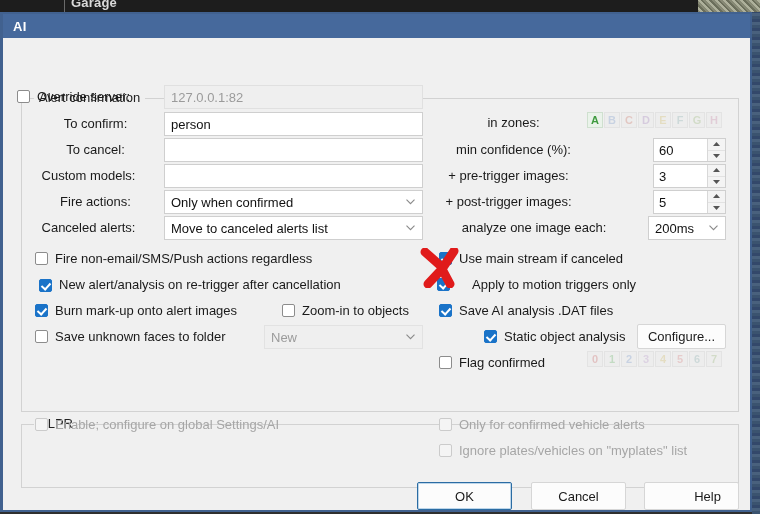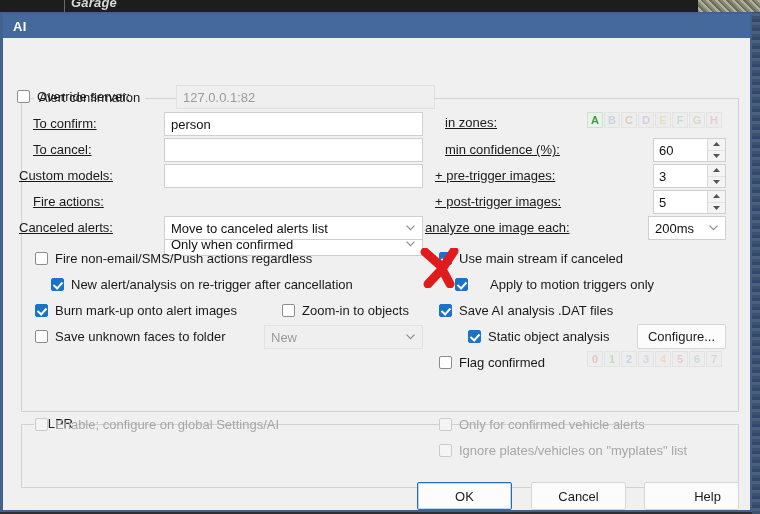--- a/index.html
+++ b/index.html
@@ -8,21 +8,20 @@
     font-family:"Liberation Sans", sans-serif;
     background:#2f2f2f;
     -webkit-font-smoothing:antialiased;
   }
   .screen{position:relative;width:760px;height:514px;overflow:hidden;}
 
   
   .bg-strip{
     position:absolute;left:0;top:0;width:760px;height:12px;
     background:#1d1d1d;
-    font-style:italic;
   }
   .bg-tab-sep{
     position:absolute;left:64px;top:0;width:1px;height:12px;background:#6a6a6a;
   }
   .bg-tab-label{
     position:absolute;left:71px;top:-5px;
     font-size:13px;font-weight:bold;color:#d9d9d9;letter-spacing:.2px;
     white-space:nowrap;
   }
   .bg-noise{
@@ -73,21 +72,21 @@
     font-size:13px;color:#222;
     white-space:nowrap;
   }
   #grp-alert{left:16px;top:58px;width:716px;height:312px;}
   #grp-alpr{left:16px;top:384px;width:716px;height:62px;}
 
   
   .lbl{
     position:absolute;font-size:13px;color:#1a1a1a;white-space:nowrap;
   }
-  .lbl.right{text-align:left;text-decoration:underline;}
+  .lbl.right{text-align:center;}
 
   .txt{
     position:absolute;box-sizing:border-box;
     height:24px;background:#ffffff;border:1px solid #cfcfcf;
     font-size:13px;color:#111;
     padding:2px 6px;line-height:19px;
     outline:none;
   }
   .txt.disabled{background:#efefef;border-color:#e0e0e0;color:#9b9b9b;}
 
@@ -195,33 +194,33 @@
     <div class="client">
 
       <div class="group" id="grp-alert">
         <span class="legend">Alert confirmation</span>
       </div>
 
       <div class="cb" style="left:12px;top:49px;">
         <span class="box"></span>
         <span>Override server:</span>
       </div>
-      <div class="txt disabled" style="left:159px;top:45px;width:259px;margin-left:12px;">127.0.0.1:82</div>
+      <div class="txt disabled" style="left:159px;top:45px;width:259px;">127.0.0.1:82</div>
 
       <div class="lbl right" style="left:28px;top:76px;width:125px;">To confirm:</div>
       <div class="txt" style="left:159px;top:72px;width:259px;">person</div>
 
       <div class="lbl right" style="left:28px;top:102px;width:125px;">To cancel:</div>
       <div class="txt" style="left:159px;top:98px;width:259px;"></div>
 
       <div class="lbl right" style="left:14px;top:128px;width:139px;">Custom models:</div>
       <div class="txt" style="left:159px;top:124px;width:259px;"></div>
 
       <div class="lbl right" style="left:28px;top:154px;width:125px;">Fire actions:</div>
-      <div class="combo" style="left:159px;top:150px;width:259px;margin-top:42px;">
+      <div class="combo" style="left:159px;top:150px;width:259px;">
         <span>Only when confirmed</span>
         <span class="chev">
           <svg width="9" height="6" viewBox="0 0 9 6">
               <path d="M0.5 0.7 L4.5 4.7 L8.5 0.7" fill="none" stroke="currentColor" stroke-width="1.1"></path>
             </svg>
         </span>
       </div>
 
       <div class="lbl right" style="left:14px;top:180px;width:139px;">Canceled alerts:</div>
       <div class="combo" style="left:159px;top:176px;width:259px;">
@@ -303,21 +302,21 @@
           <svg width="9" height="6" viewBox="0 0 9 6">
               <path d="M0.5 0.7 L4.5 4.7 L8.5 0.7" fill="none" stroke="currentColor" stroke-width="1.1"></path>
             </svg>
         </span>
       </div>
 
       <div class="cb" style="left:30px;top:211px;">
         <span class="box"></span>
         <span>Fire non-email/SMS/Push actions regardless</span>
       </div>
-      <div class="cb on" style="left:46px;top:237px;">
+      <div class="cb on" style="left:34px;top:237px;align-items:flex-end;">
         <span class="box"></span>
         <span>New alert/analysis on re-trigger after cancellation</span>
       </div>
       <div class="cb on" style="left:30px;top:263px;">
         <span class="box"></span>
         <span>Burn mark-up onto alert images</span>
       </div>
       <div class="cb" style="left:277px;top:263px;">
         <span class="box"></span>
         <span>Zoom-in to objects</span>
@@ -332,29 +331,29 @@
           <svg width="9" height="6" viewBox="0 0 9 6">
               <path d="M0.5 0.7 L4.5 4.7 L8.5 0.7" fill="none" stroke="currentColor" stroke-width="1.1"></path>
             </svg>
         </span>
       </div>
 
       <div class="cb on" style="left:434px;top:211px;">
         <span class="box"></span>
         <span>Use main stream if canceled</span>
       </div>
-      <div class="cb on" style="left:450px;top:237px;gap:22px;">
+      <div class="cb on" style="left:432px;top:237px;gap:22px;">
         <span class="box"></span>
         <span>Apply to motion triggers only</span>
       </div>
       <div class="cb on" style="left:434px;top:263px;">
         <span class="box"></span>
         <span>Save AI analysis .DAT files</span>
       </div>
-      <div class="cb on" style="left:434px;top:289px;padding-left:29px;">
+      <div class="cb on" style="left:450px;top:289px;padding-left:29px;">
         <span class="box"></span>
         <span>Static object analysis</span>
       </div>
       <div class="btn" style="left:632px;top:284px;width:89px;height:25px;">Configure...</div>
 
       <div class="cb" style="left:434px;top:315px;">
         <span class="box"></span>
         <span>Flag confirmed</span>
       </div>
       <div class="chips" id="flag-chips" style="left:582px;top:311px;">

